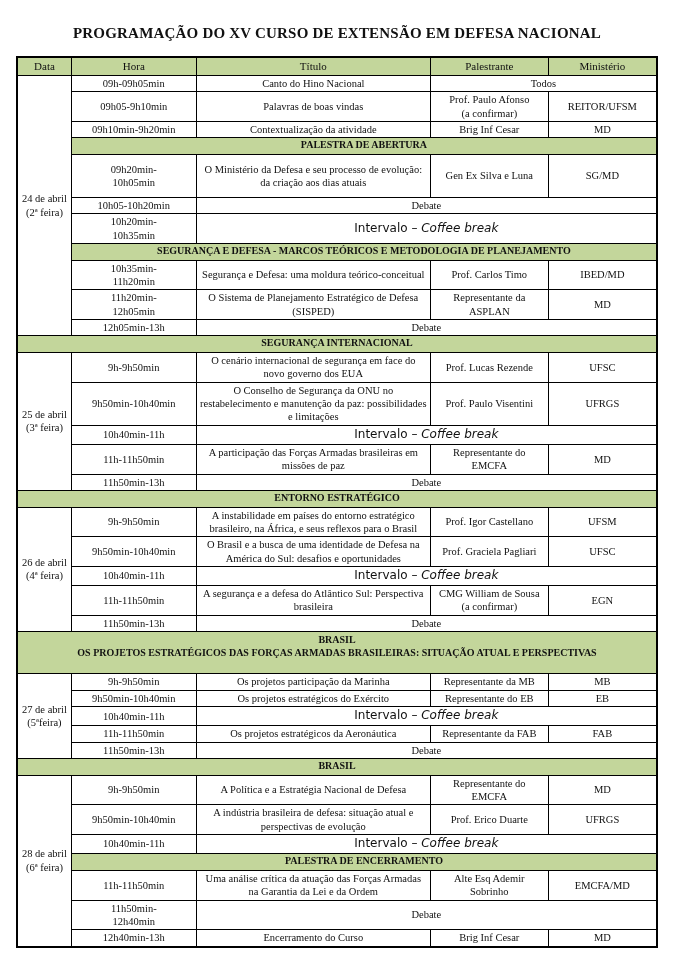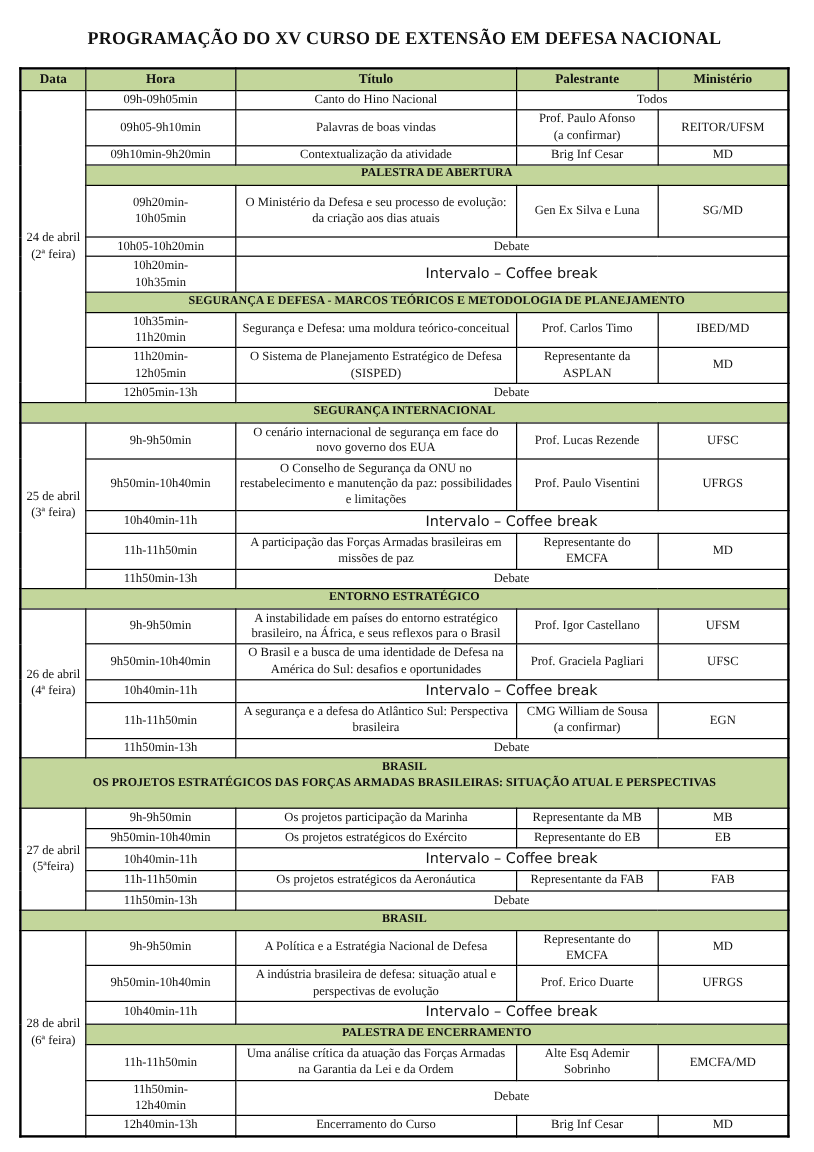--- a/index.html
+++ b/index.html
@@ -22,41 +22,41 @@
     width:100%;table-layout:fixed;border-collapse:collapse;
     border:2px solid var(--border);
   }
   th,td{
     border:1px solid var(--border);
     text-align:center;vertical-align:middle;
     overflow:hidden;
   }
   th{
     background:var(--green);
-    font-size:11px;font-weight:bold;
+    font-size:11px;font-weight:normal;
     padding:2px 2px 3px 2px;
   }
   td{
     font-size:10.5px;line-height:1.27;
     padding:1px 3px;
   }
   td.time-cell, td.speaker-cell{white-space:pre-line;}
   td.date-cell{font-size:10.5px;white-space:pre-line;}
   td.section-band, td.full-band{
     background:var(--green);
     font-weight:bold;font-size:10px;
     padding:1px 4px 2px 4px;
   }
   td.full-band.multi{padding:2px 8px 14px 8px;}
   td.full-band .band-line{display:block;}
   tr.break-row td.merged-cell{
     font-family:"DejaVu Sans", sans-serif;
     font-size:12px;padding:1px 2px 2px 2px;
   }
-  tr.break-row .coffee{}
+  tr.break-row .coffee{font-style:italic;}
   td.merged-cell{padding:1px 2px;}
   td.tall-session{height:40px;}
 </style>
 </head>
 <body>
 
 <div class="sheet">
   <h1 class="page-title">PROGRAMAÇÃO DO XV CURSO DE EXTENSÃO EM DEFESA NACIONAL</h1>
 
   <table class="schedule">

